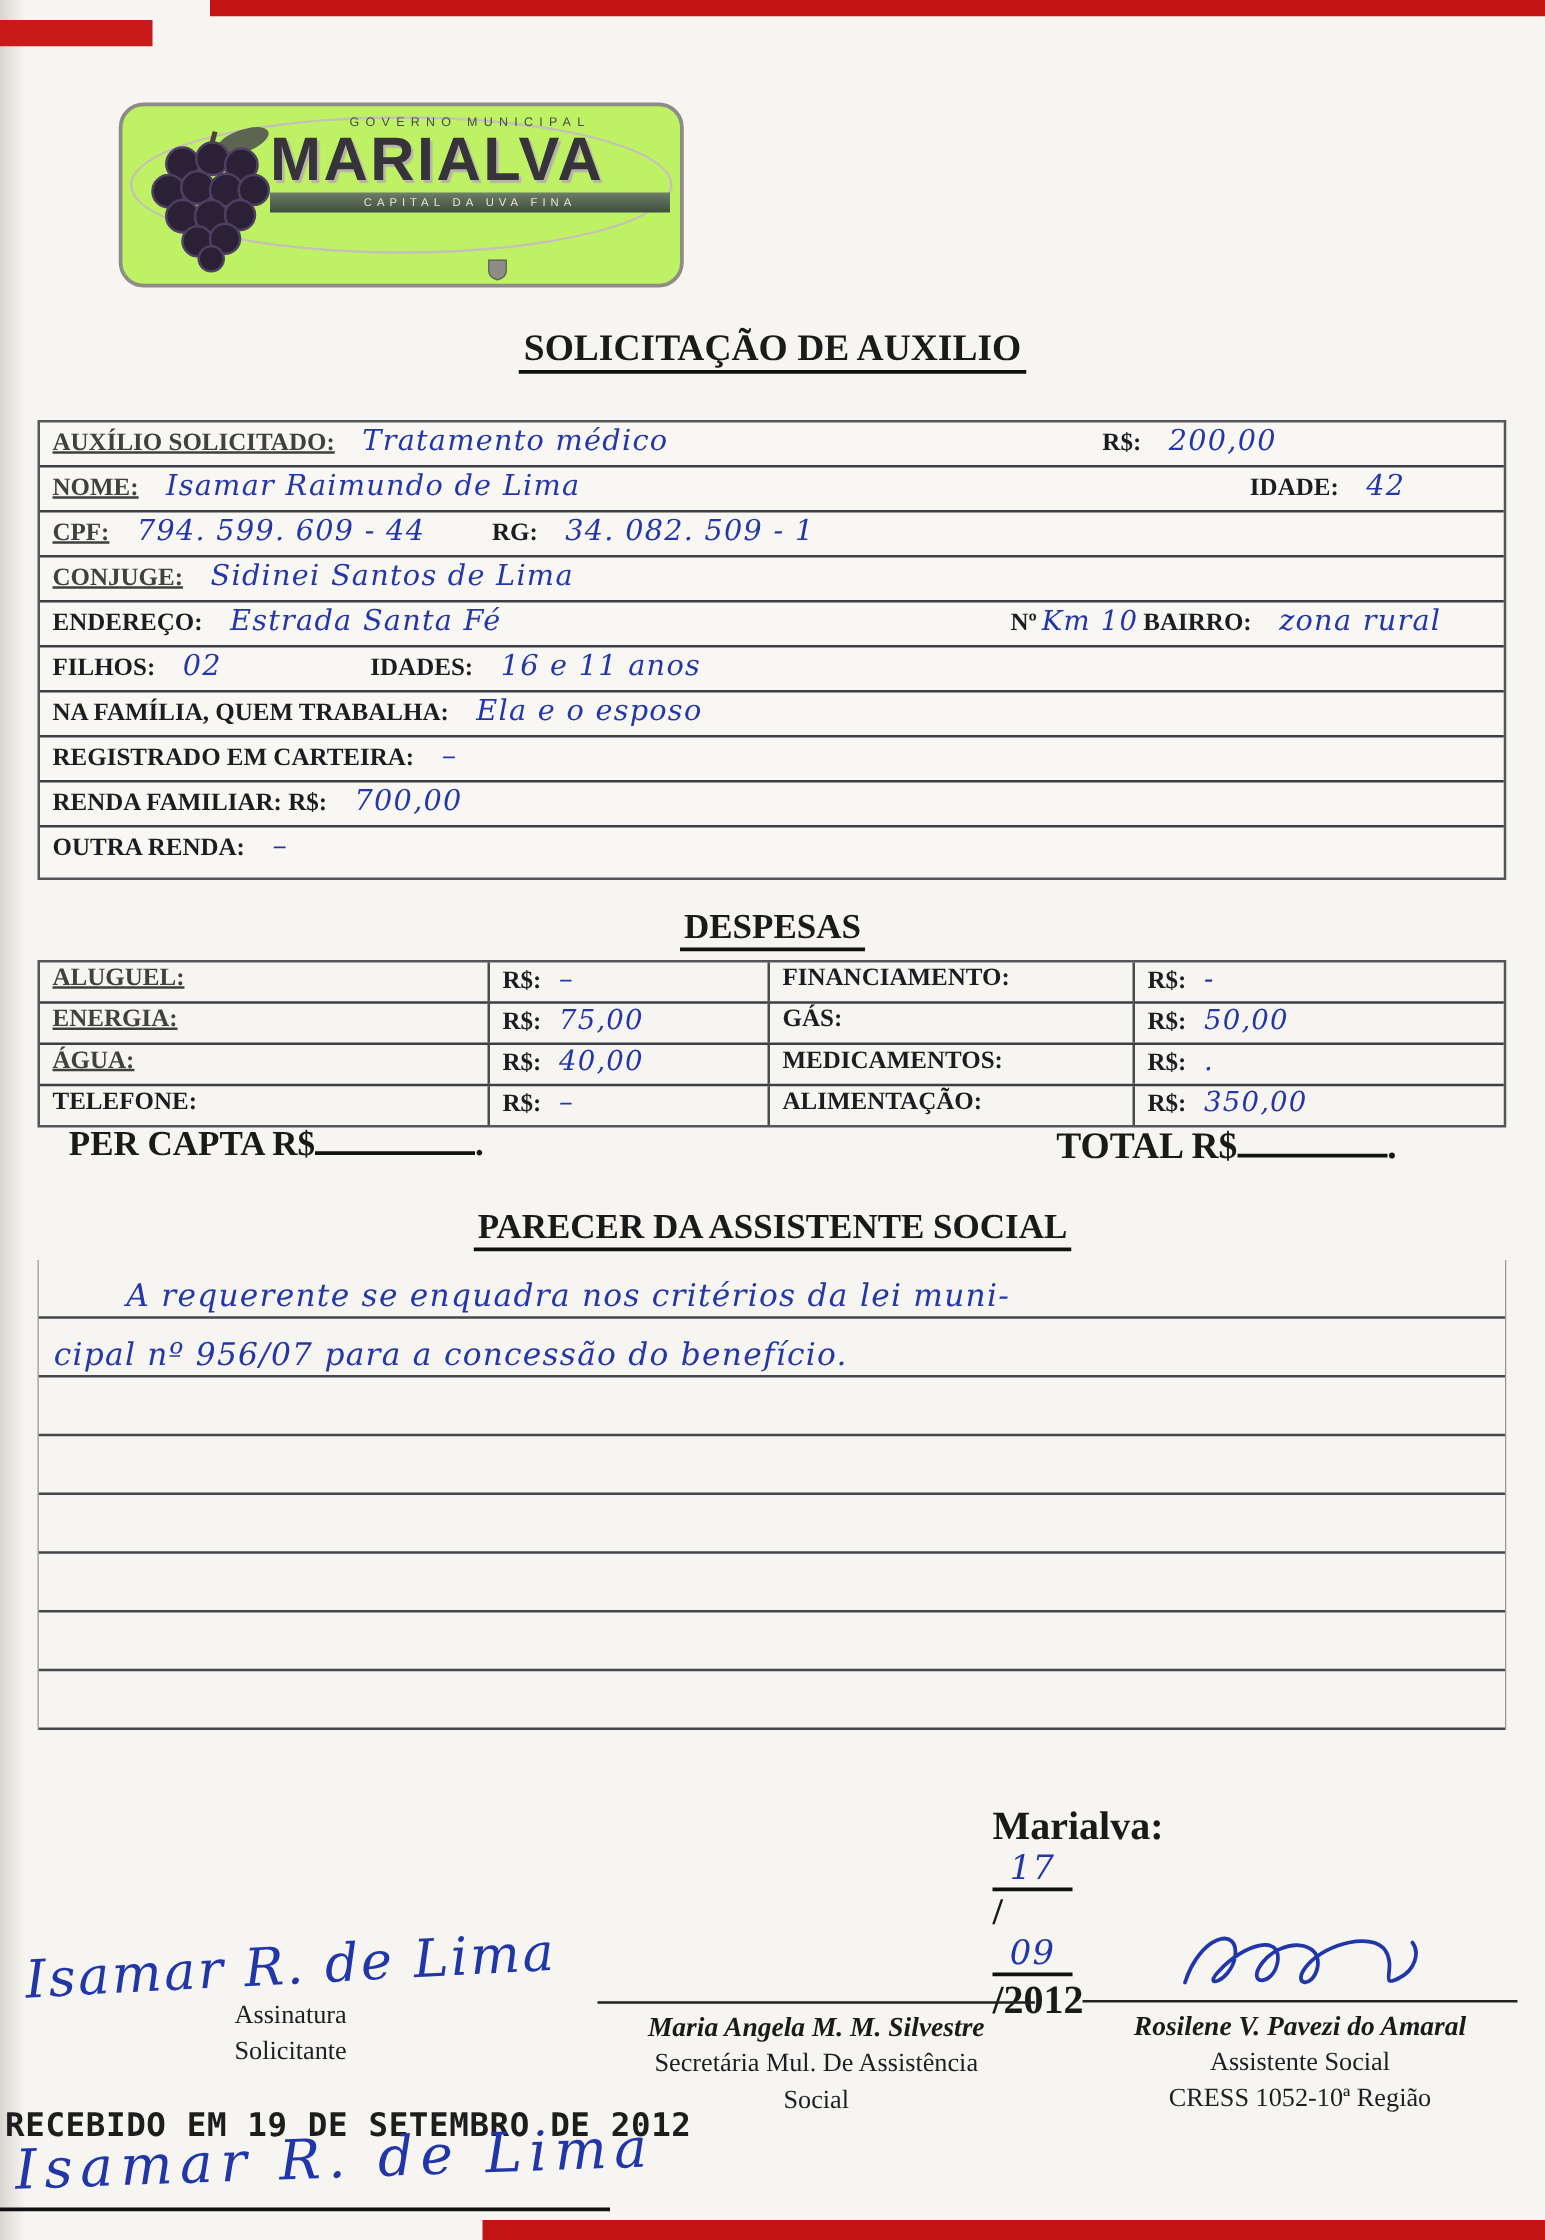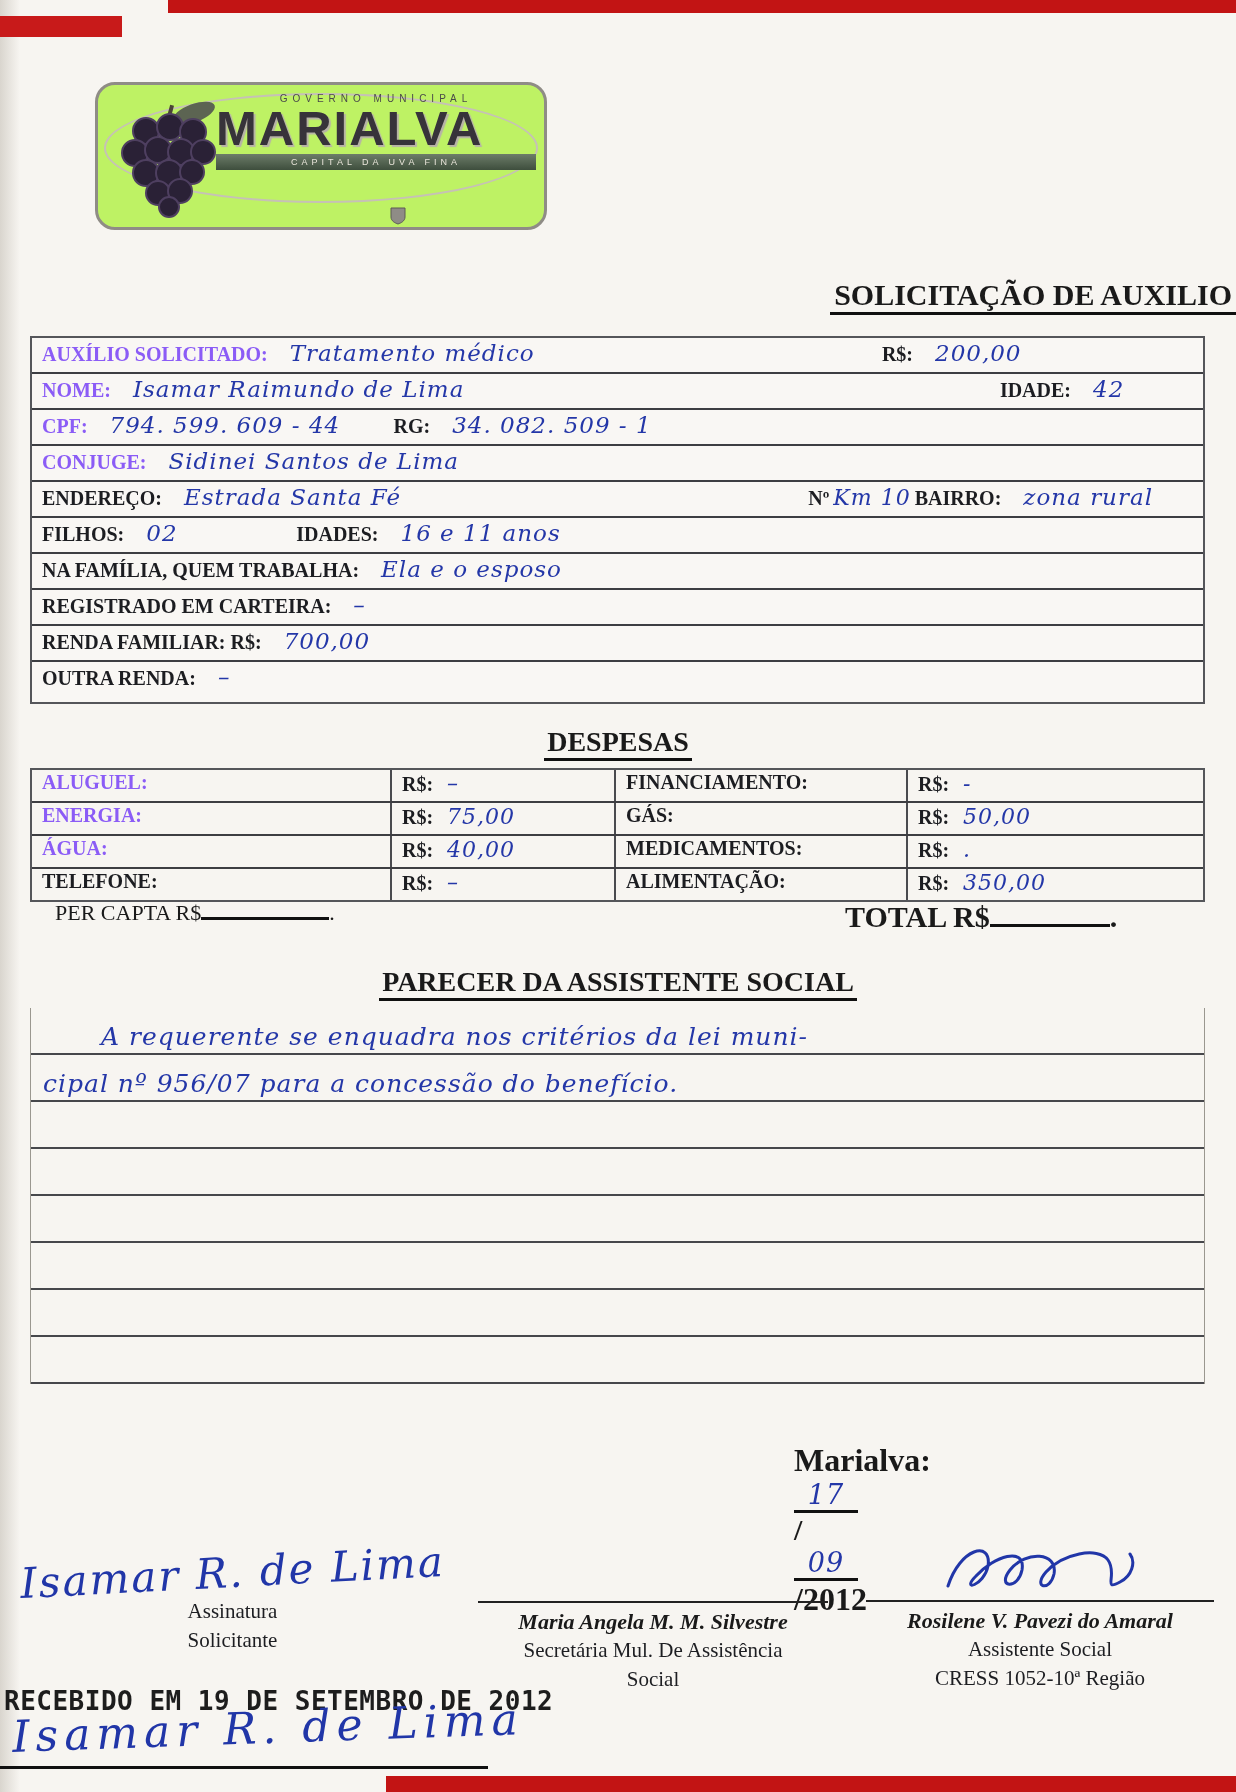--- a/index.html
+++ b/index.html
@@ -44,35 +44,35 @@
 
   
   .hdr{position:absolute;left:560px;top:92px;width:505px;font-weight:bold;font-size:24px;color:#16181c;}
   .hdr div{line-height:30px;}
   .hdr-l1{letter-spacing:4px;}
   .hdr-l2{letter-spacing:4px;text-align:center;width:340px;}
   .hdr-l3{letter-spacing:6px;}
   .hdr-l4{letter-spacing:6px;font-weight:600;}
   .hdr-l5{letter-spacing:3px;}
 
-  .doc-title{position:absolute;top:262px;width:100%;text-align:right;margin-top:16px;}
+  .doc-title{position:absolute;top:262px;width:100%;text-align:center;}
   .doc-title span{font-size:30px;font-weight:bold;border-bottom:3px solid #101010;padding:0 4px 1px;}
 
   
   .form-box{
     position:absolute;left:30px;top:336px;width:1175px;
     border:2px solid #55565a;box-sizing:border-box;background:rgba(255,255,255,0.25);
   }
   .frow{
     display:flex;align-items:baseline;height:36px;box-sizing:border-box;
     border-bottom:2px solid #3d3e42;padding:2px 10px 0 10px;white-space:nowrap;
   }
   .frow:last-child{border-bottom:none;height:40px;}
   .lbl{font-weight:bold;font-size:20px;color:#1c1d21;}
-  .faded{color:#8b5cf6;}
+  .faded{color:#404040;text-decoration:underline;}
   .spacer{flex:1;}
   .hw{
     font-family:"DejaVu Serif",serif;font-style:italic;color:#2437a8;
     font-size:23px;margin-left:22px;letter-spacing:1px;
   }
   .hw-sm{font-size:22px;}
 
   
   .sec-title{position:absolute;width:100%;text-align:center;}
   .sec-title span{font-size:28px;font-weight:bold;border-bottom:3px solid #101010;padding:0 3px 1px;}
@@ -81,21 +81,21 @@
     position:absolute;left:30px;top:768px;width:1175px;
     border:2px solid #55565a;box-sizing:border-box;
   }
   .drow{display:grid;grid-template-columns:358px 224px 292px 1fr;height:31px;border-bottom:2px solid #3d3e42;}
   .drow:last-child{border-bottom:none;}
   .dcell{display:flex;align-items:baseline;padding:1px 8px 0 10px;border-left:2px solid #4a4b4f;white-space:nowrap;overflow:hidden;}
   .dcell:first-child{border-left:none;}
   .dcell .hw{margin-left:14px;font-size:22px;}
 
   .totals{position:absolute;top:900px;left:0;width:1236px;}
-  .percapta{position:absolute;left:55px;top:0;font-size:22px;font-weight:normal;}
+  .percapta{position:absolute;left:55px;top:0;font-size:28px;font-weight:bold;}
   .totalrs{position:absolute;left:845px;top:0;font-size:30px;font-weight:bold;}
   .blankline{display:inline-block;width:128px;border-bottom:3px solid #111;vertical-align:baseline;}
 
   
   .parecer-title{top:966px;}
   .parecer-box{
     position:absolute;left:30px;top:1008px;width:1175px;box-sizing:border-box;
     border-left:1px solid #9a978f;border-right:1px solid #9a978f;
   }
   .prow{height:47px;border-bottom:2px solid #46474b;box-sizing:border-box;display:flex;align-items:flex-end;}

